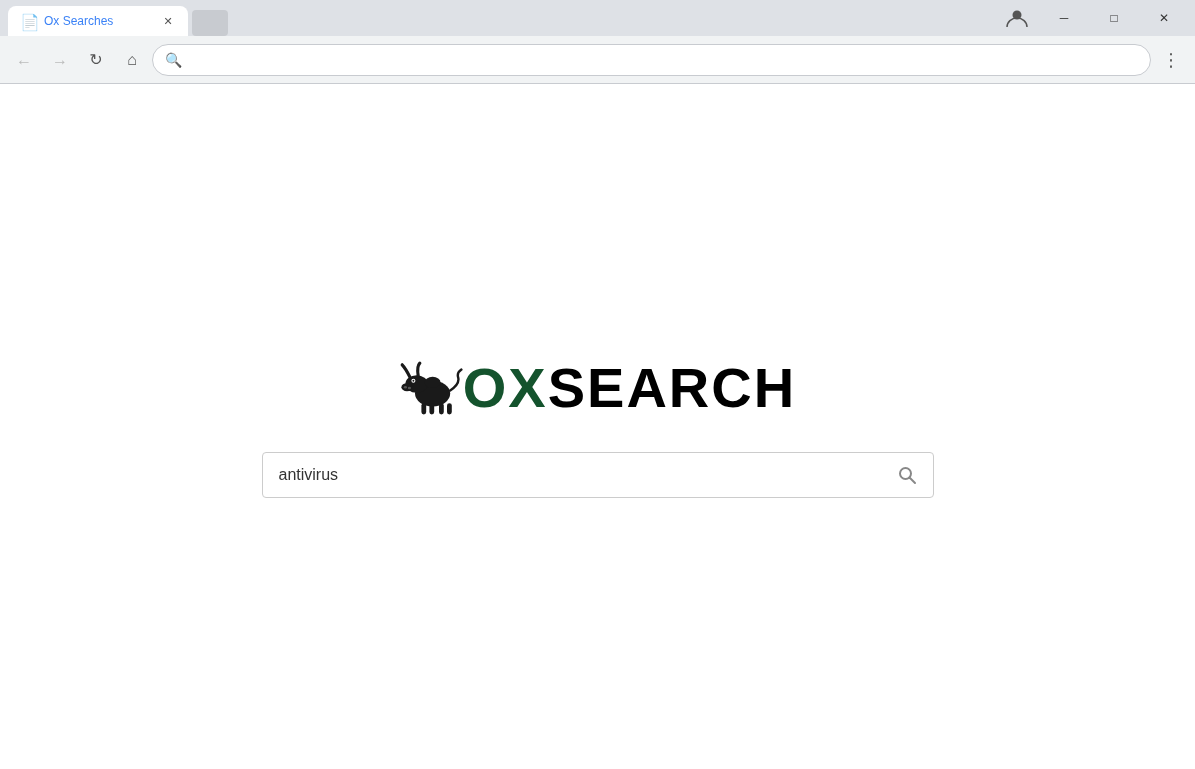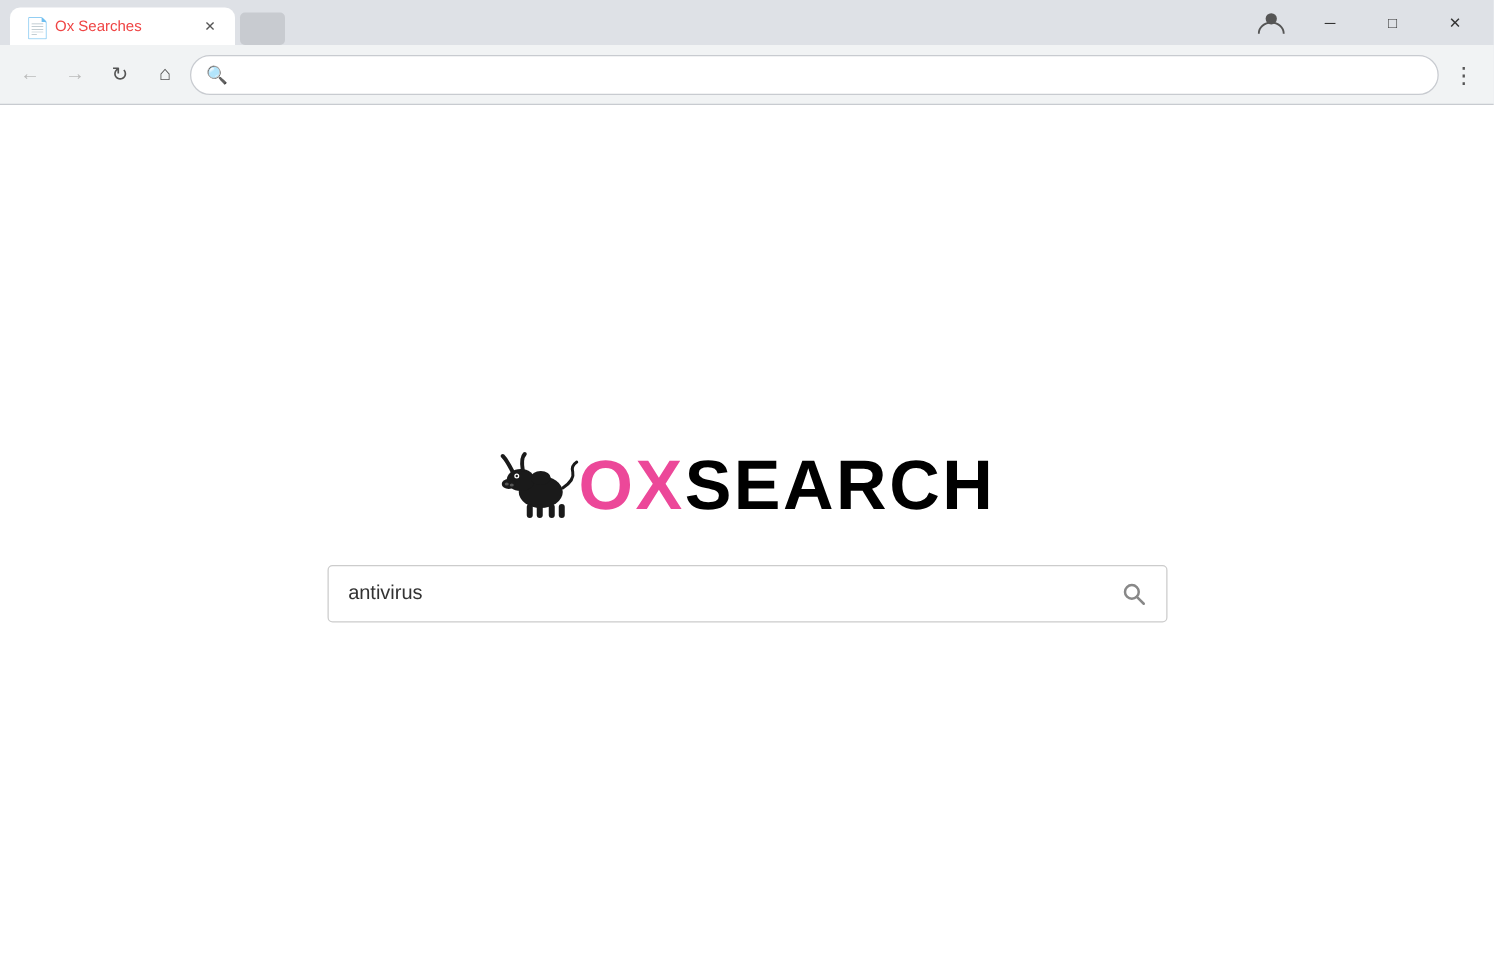--- a/index.html
+++ b/index.html
@@ -48,21 +48,21 @@
     }
 
     .tab-favicon {
       width: 16px;
       height: 16px;
       flex-shrink: 0;
     }
 
     .tab-title {
       font-size: 12px;
-      color: #ef4444;
+      color: #3b82f6;
       flex: 1;
       overflow: hidden;
       text-overflow: ellipsis;
       white-space: nowrap;
     }
 
     .tab-close {
       width: 16px;
       height: 16px;
       border-radius: 50%;
@@ -203,21 +203,21 @@
     }
 
     .logo-text {
       font-size: 56px;
       font-weight: 900;
       font-family: Arial, sans-serif;
       letter-spacing: 2px;
     }
 
     .logo-text-ox {
-      color: #ec4899;
+      color: #14532d;
     }
 
     .logo-text-search {
       color: #000000;
     }
 
     
     .search-box {
       display: flex;
       align-items: center;

